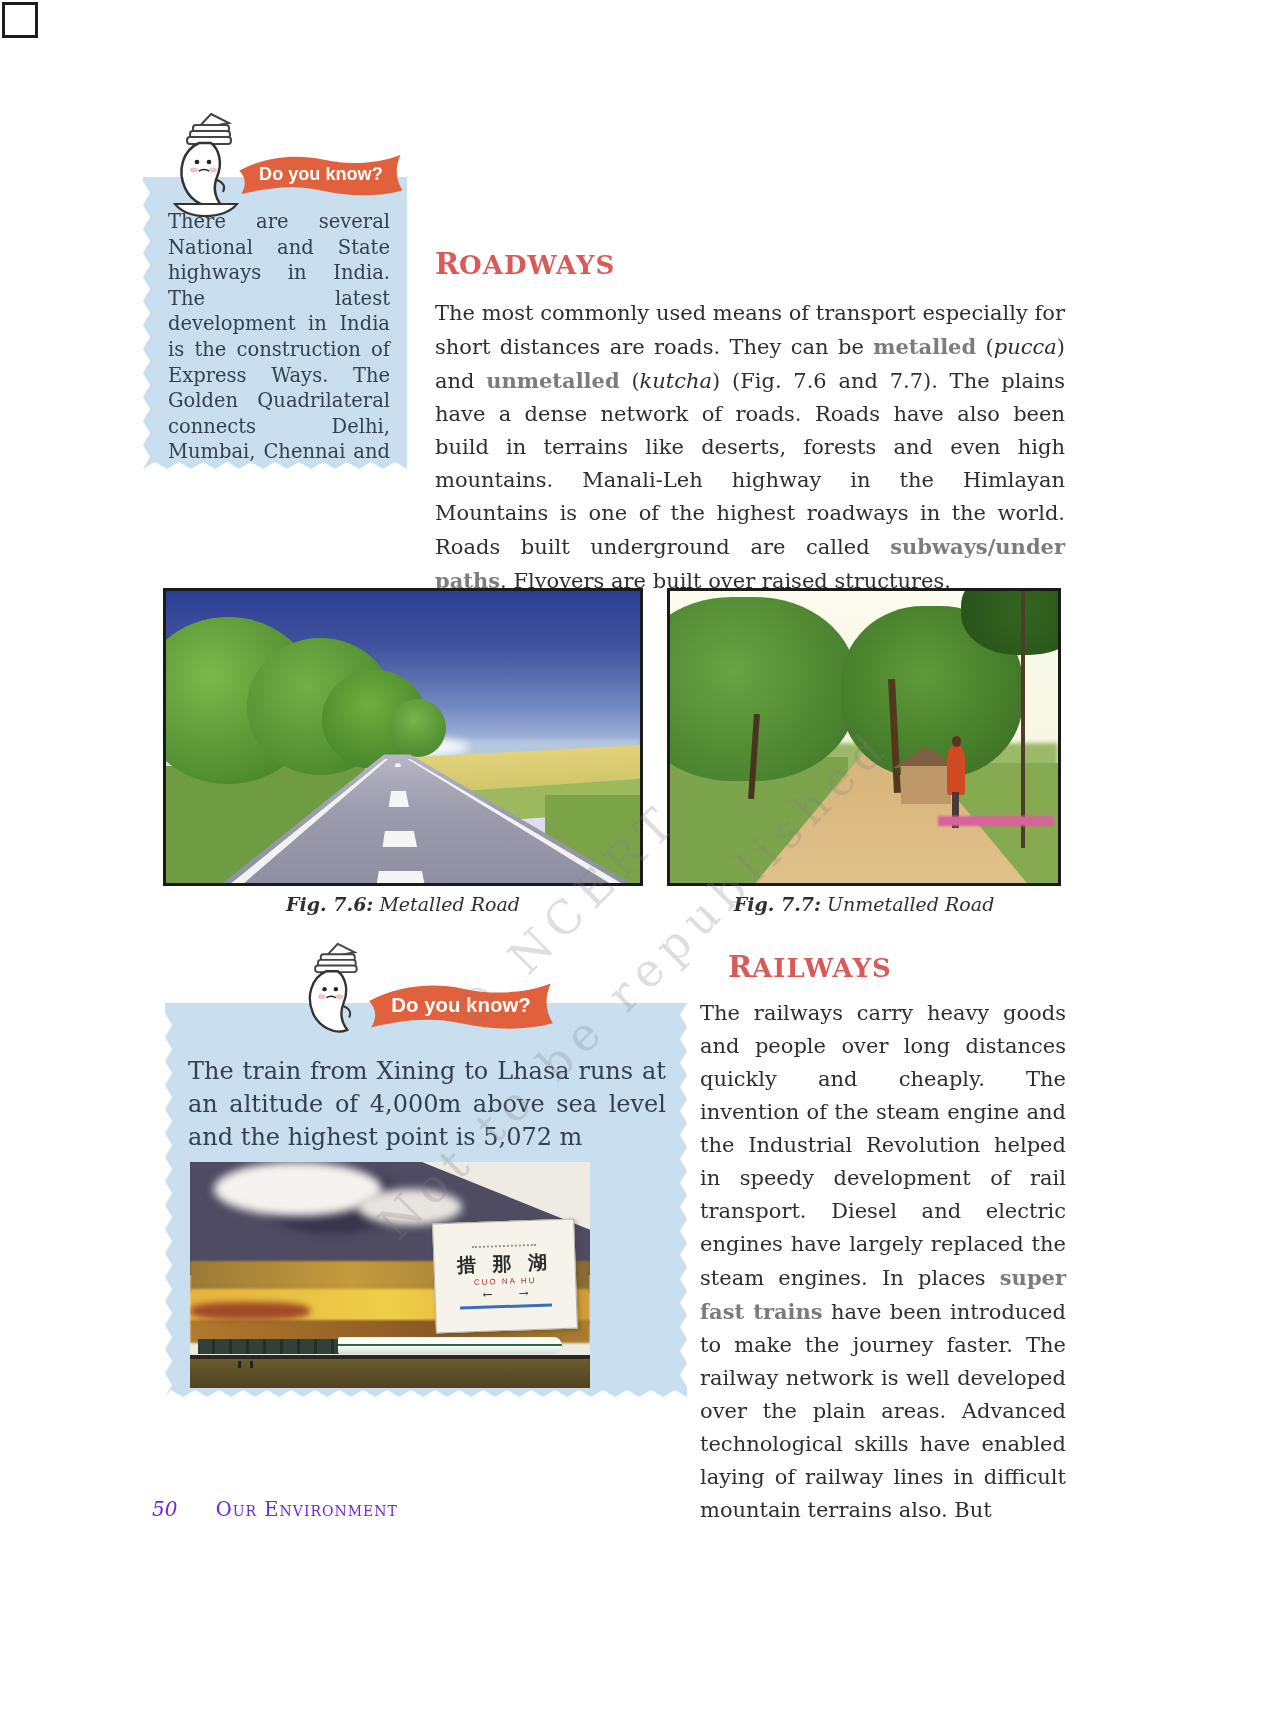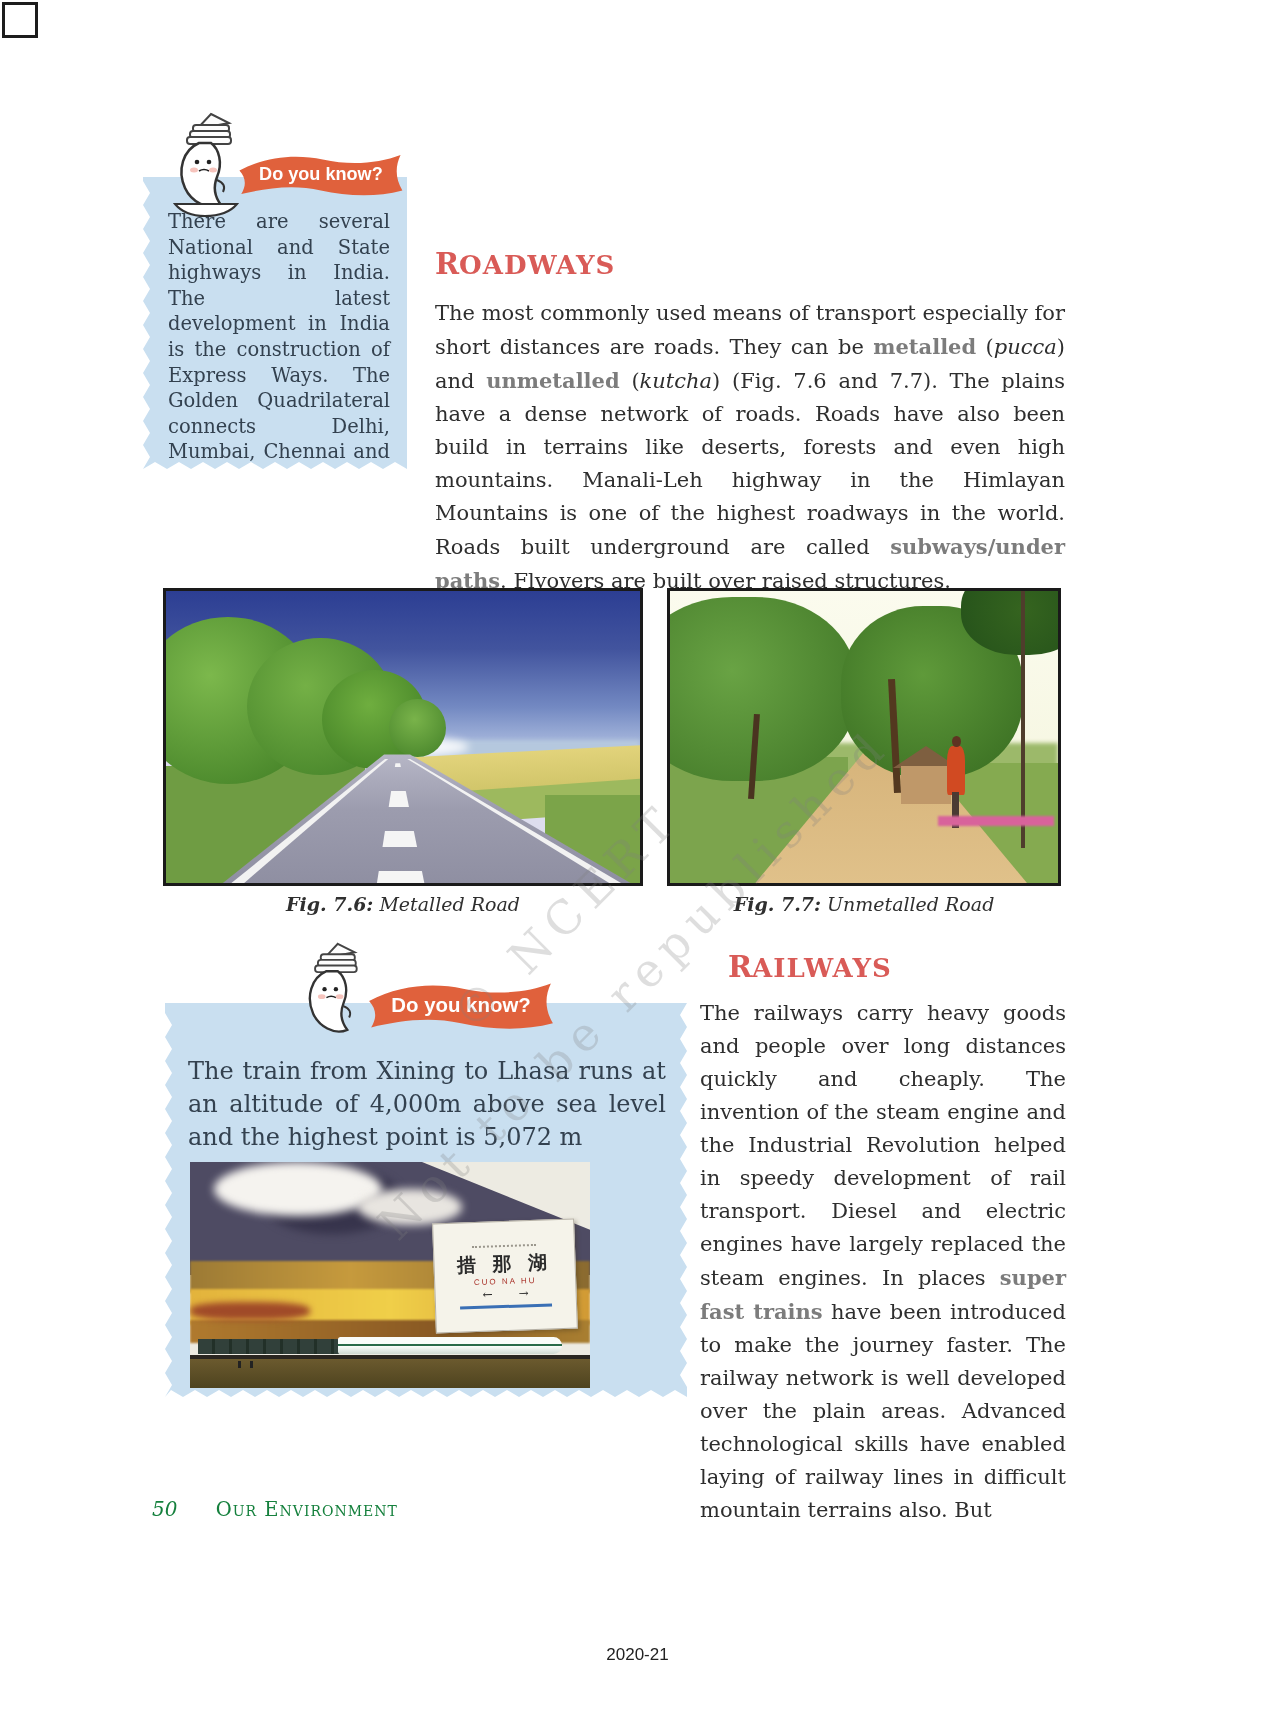--- a/index.html
+++ b/index.html
@@ -143,21 +143,21 @@
     background:repeating-linear-gradient(90deg,#31403a 0 14px,#223028 14px 17px);}
   .tp-white{left:37%;top:77.5%;width:56%;height:7.5%;border-radius:3px 10px 10px 3px;
     background:linear-gradient(180deg,#fafcfa 55%,#cfdad2 100%);}
   .tp-stripe{left:37%;top:80.5%;width:56%;height:2px;background:#2a6b4a;}
   .tp-track{left:0;top:85.5%;width:100%;height:1.6%;background:#2a2620;}
   .tp-fg{left:0;bottom:0;width:100%;height:13%;background:linear-gradient(180deg,#6b5a2e,#4e431f);}
   .tp-fig1{left:12%;top:88%;width:3px;height:7px;background:#222;}
   .tp-fig2{left:15%;top:88%;width:3px;height:7px;background:#222;}
 
   
-  .footer{position:absolute;left:152px;top:1497px;font-size:20px;color:#15803d;}
+  .footer{position:absolute;left:152px;top:1497px;font-size:20px;color:#6d28d9;}
   .pg-num{font-style:italic;}
   .book-title{font-variant:small-caps;letter-spacing:1px;margin-left:32px;font-size:19.5px;}
   .year-mark{position:absolute;left:0;top:1645px;width:100%;text-align:center;
     font-family:"Liberation Sans",sans-serif;font-size:17px;color:#222;}
 </style>
 </head>
 <body>
 
 <div class="page">
 
@@ -299,15 +299,14 @@
     <div class="tp-track"></div>
     <div class="tp-fg"></div>
     <div class="tp-fig1"></div>
     <div class="tp-fig2"></div>
   </div>
 
   <div class="footer">
     <span class="pg-num">50</span>
     <span class="book-title">Our Environment</span>
   </div>
-  <div class="year-mark">2020-21</div>
 
 </div>
 
 </body></html>

